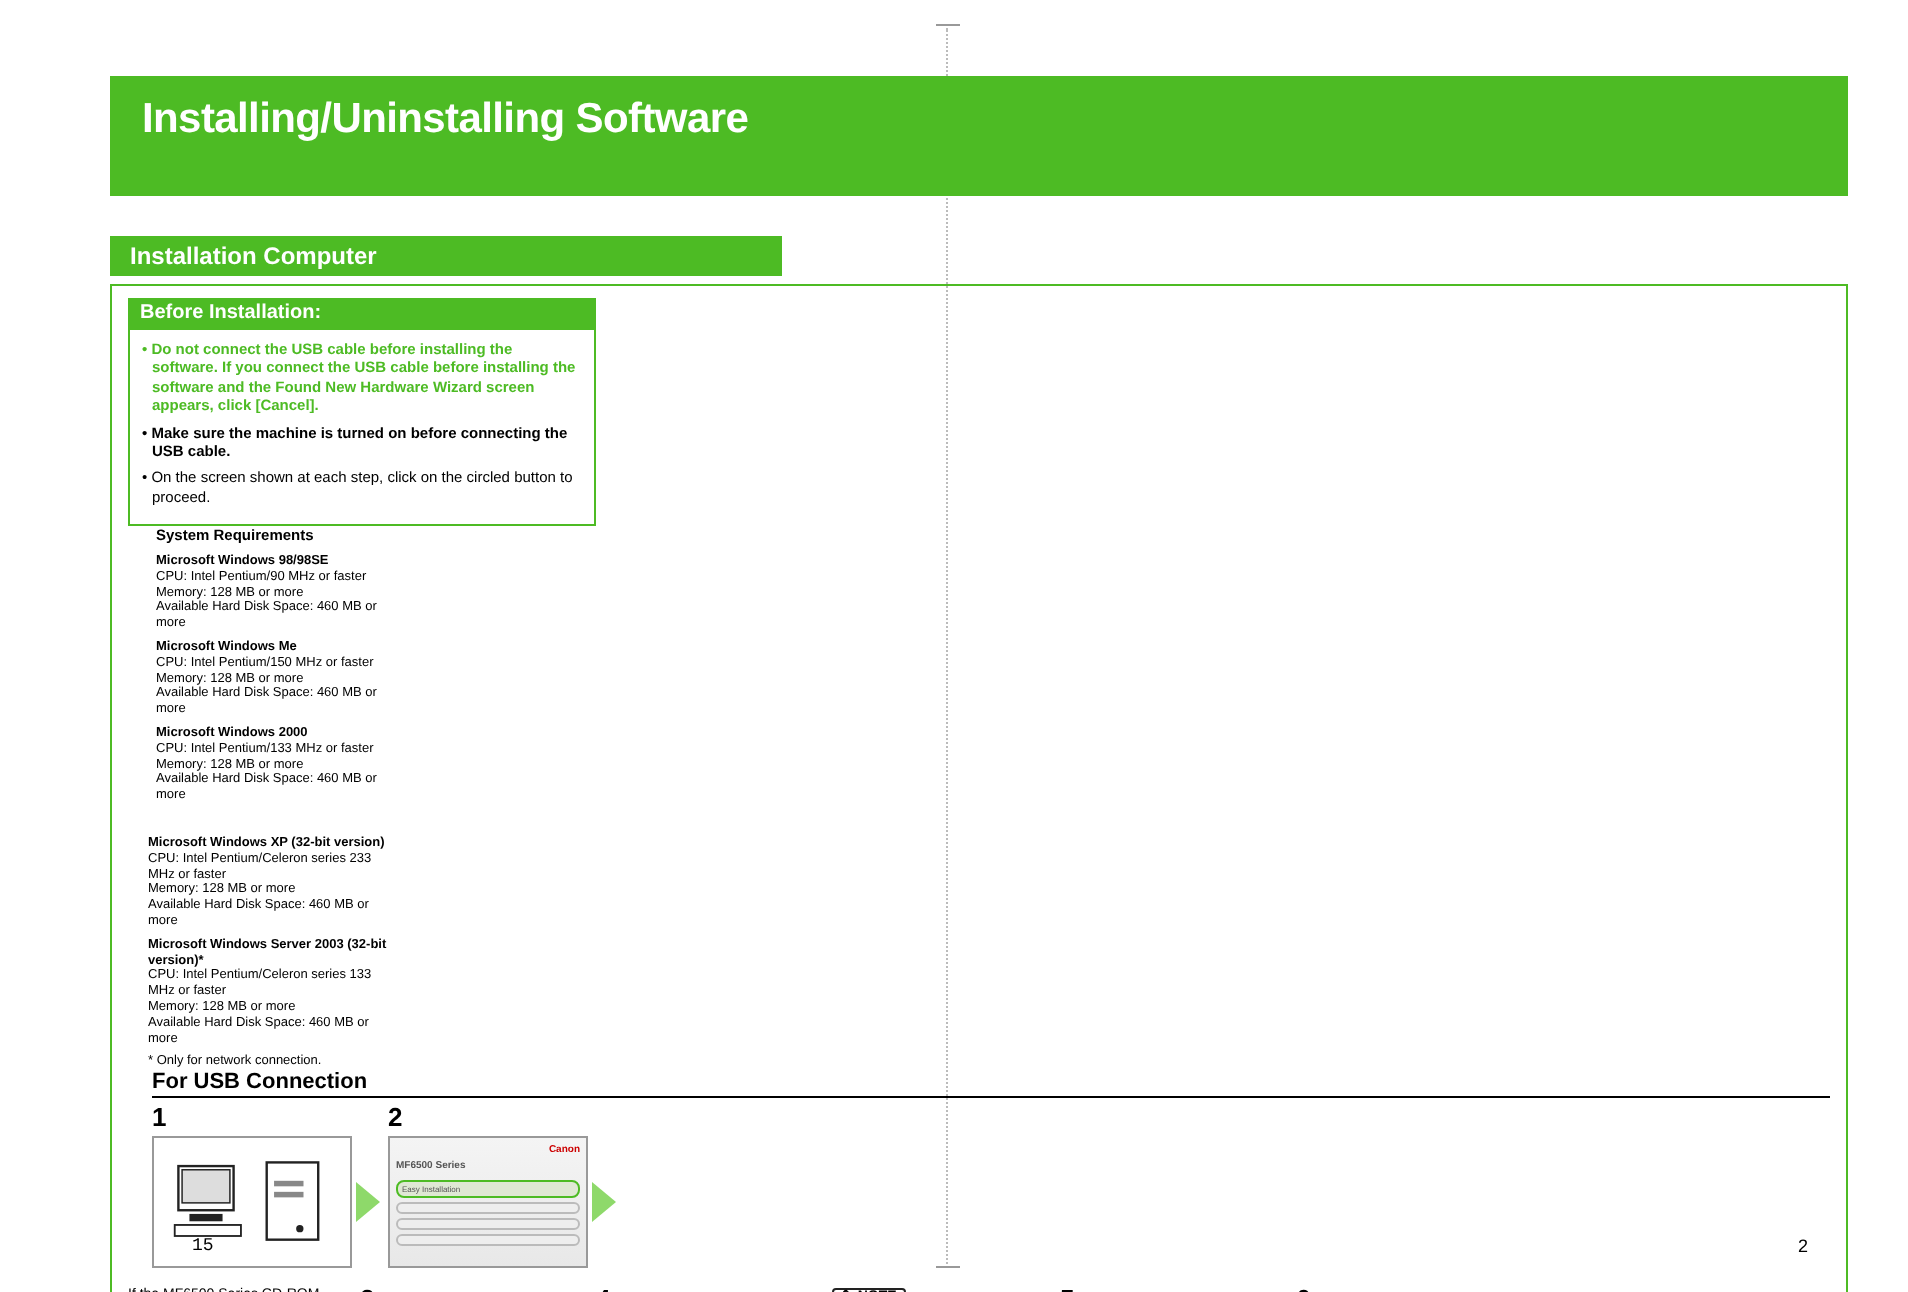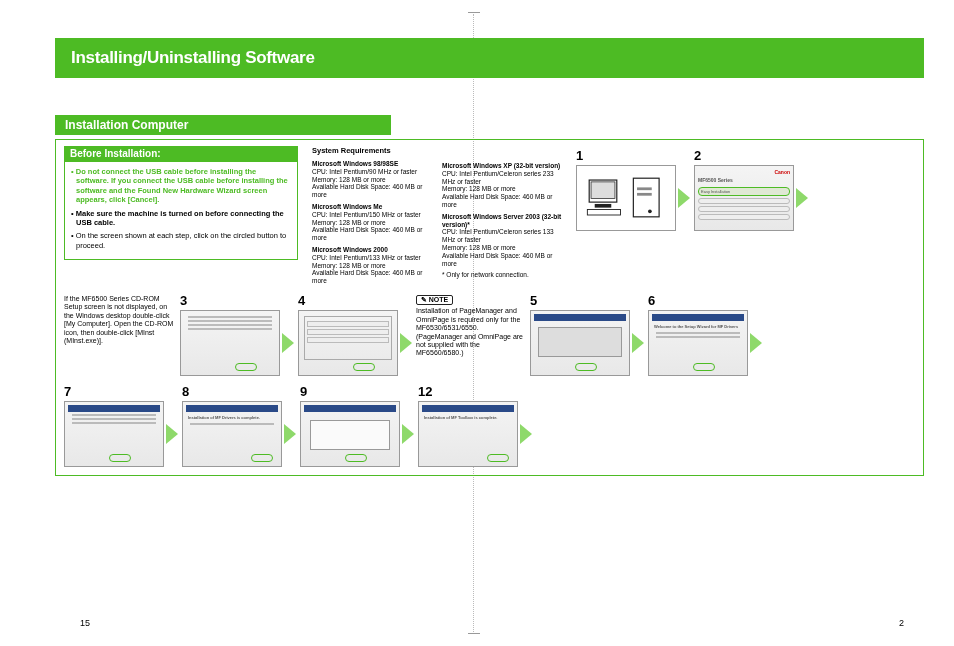--- a/index.html
+++ b/index.html
@@ -14,24 +14,24 @@
   .page {
     position: absolute;
     left: 55px;
     top: 38px;
     right: 30px;
   }
   .title-bar {
     background: #4dbb24;
     color: #fff;
     font-weight: bold;
-    font-size: 17px;
-    padding: 10px 16px 10px 16px;
+    font-size: 21px;
+    padding: 10px 16px 26px 16px;
     letter-spacing: -0.3px;
-    margin-bottom: 37px;
+    margin-bottom: 20px;
     width: 100%;
   }
   .section-bar {
     background: #4dbb24;
     color: #fff;
     font-weight: bold;
     font-size: 12px;
     padding: 3px 10px;
     width: 336px;
     margin-bottom: 4px;
@@ -57,21 +57,21 @@
   }
   .green-box ul { list-style: none; }
   .green-box li { margin-bottom: 4px; padding-left: 5px; text-indent: -5px; }
   .green-box li::before { content: "• "; }
   .content-box {
     border: 1px solid #4dbb24;
     width: 100%;
     padding: 6px 8px 8px 8px;
     position: relative;
   }
-  .top-region { display: flex; }
+  .top-region { display: flex; flex-direction: column; }
   .top-left { width: 234px; flex: none; }
   .sys-req { font-size: 6.5px; margin-left: 14px; width: 120px; line-height: 1.2; }
   .sys-req h4 { font-size: 7.5px; margin-bottom: 5px; font-weight: bold; }
   .sys-req .os { font-weight: bold; margin-top: 4px; }
   .sys-req-2 { font-size: 6.5px; margin-left: 10px; width: 122px; line-height: 1.2; }
   .sys-req-2 .os { font-weight: bold; margin-top: 4px; }
   .usb-col { margin-left: 12px; flex: 1; }
   .usb-head { font-size: 11px; font-weight: bold; border-bottom: 1.5px solid #000; padding-bottom: 1px; margin-bottom: 2px; }
   .steps-top { display: flex; gap: 4px; margin-top: 2px; }
   .step { display: flex; flex-direction: column; }
@@ -100,21 +100,21 @@
     border-bottom: 10px solid transparent;
     border-left: 12px solid #8ed96a;
     flex: none;
   }
   .row2 { display: flex; gap: 4px; margin-top: 8px; align-items: flex-start; }
   .row2 .textcell { width: 112px; font-size: 7px; line-height: 1.2; padding-top: 2px; }
   .row2 .step { }
   .row3 { display: flex; gap: 4px; margin-top: 8px; }
   .note-tag { font-size: 7px; }
   .note-tag .lbl { border: 1px solid #222; padding: 0 4px; border-radius: 2px; font-weight: bold; display: inline-block; margin-bottom: 2px; }
-  .pagenum-left { position: absolute; left: 80px; bottom: 18px; font-size: 9px; }
+  .pagenum-left { position: absolute; left: 96px; bottom: 18px; font-size: 9px; font-family: Liberation Mono, monospace; }
   .pagenum-right { position: absolute; right: 50px; bottom: 18px; font-size: 9px; }
   .spine { position: absolute; left: 473px; top: 14px; bottom: 14px; border-left: 1px dotted #bbb; }
   .spine::before { content: ""; position: absolute; left: -6px; top: -2px; width: 12px; height: 12px; border-top: 1px solid #999; }
   .spine::after { content: ""; position: absolute; left: -6px; bottom: -2px; width: 12px; height: 12px; border-bottom: 1px solid #999; }
   .dlgbar { background: #2a4a88; height: 7px; width: 100%; }
   .lines { margin-top: 2px; }
   .lines div { height: 2px; background: #bbb; margin: 2px 4px; }
   .thumb.computer { background: #fff; }
 </style>
 </head>
@@ -166,20 +166,21 @@
         <div>Memory: 128 MB or more</div>
         <div>Available Hard Disk Space: 460 MB or more</div>
         <div class="os">Microsoft Windows Server 2003 (32-bit version)*</div>
         <div>CPU: Intel Pentium/Celeron series 133 MHz or faster</div>
         <div>Memory: 128 MB or more</div>
         <div>Available Hard Disk Space: 460 MB or more</div>
         <div style="margin-top:4px">* Only for network connection.</div>
       </div>
 
       <div class="usb-col">
+        <div class="usb-head">For USB Connection</div>
         <div class="steps-top">
           <div class="step">
             <div class="num">1</div>
             <div class="step-body">
               <div class="thumb computer">
                 <svg viewBox="0 0 100 66">
                   <rect x="10" y="12" width="30" height="24" fill="none" stroke="#222" stroke-width="1.3"></rect>
                   <rect x="12" y="14" width="26" height="18" fill="#ddd" stroke="#222" stroke-width="0.8"></rect>
                   <rect x="16" y="38" width="18" height="4" fill="#222"></rect>
                   <rect x="8" y="44" width="36" height="6" fill="none" stroke="#222" stroke-width="1"></rect>

